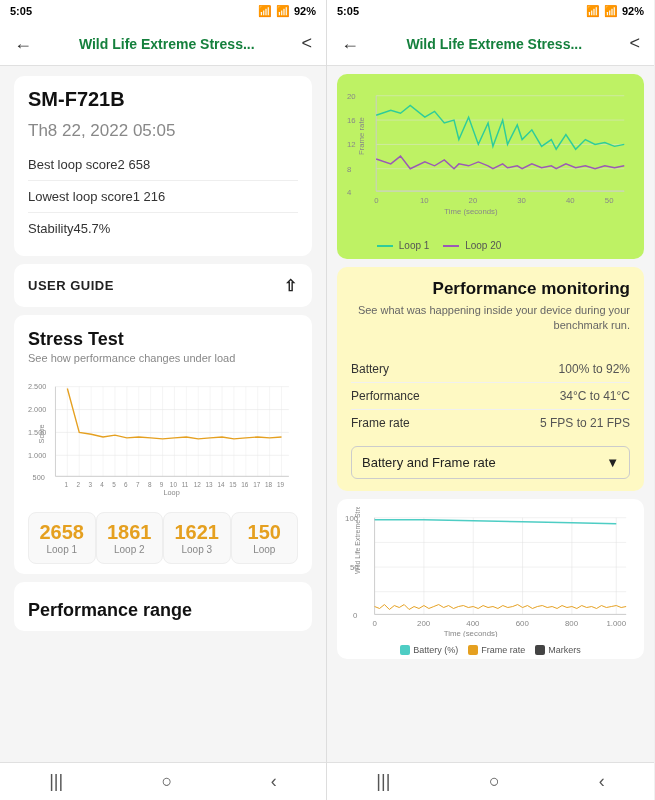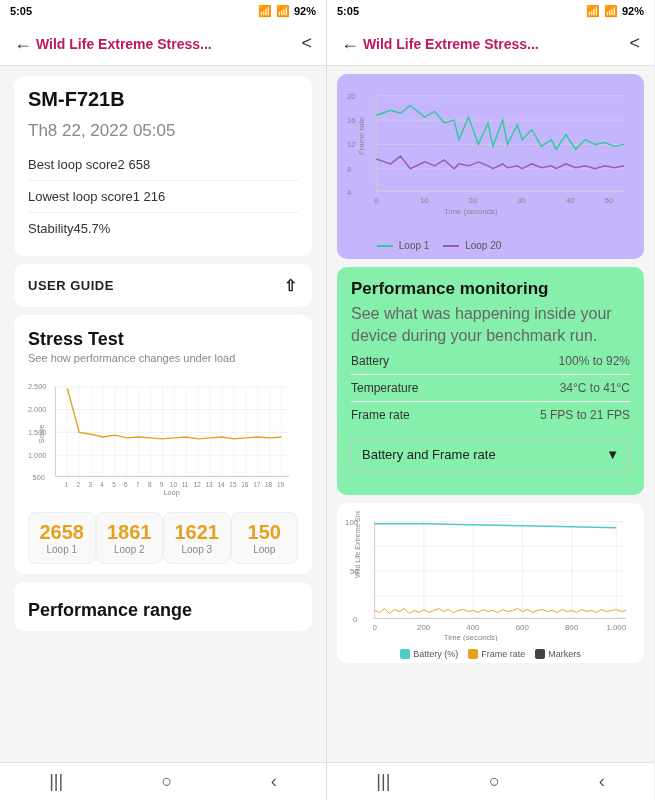--- a/index.html
+++ b/index.html
@@ -43,21 +43,22 @@
       align-items: center;
       padding: 6px 10px;
       background: #fff;
       border-bottom: 1px solid #e0e0e0;
       height: 44px;
     }
     .top-bar .title {
       flex: 1;
       font-size: 14px;
       font-weight: 600;
-      color: #be185d;
+      color: #15803d;
+      text-align: center;
       overflow: hidden;
       text-overflow: ellipsis;
       white-space: nowrap;
     }
     .top-bar .icon-btn {
       font-size: 18px;
       color: #333;
       cursor: pointer;
       padding: 0 4px;
     }
@@ -170,61 +171,62 @@
       color: #555;
     }
 
     
     .right-content {
       flex: 1;
       overflow-y: auto;
       background: #f5f5f5;
     }
     .frame-rate-card {
-      background: #c4b5fd;
+      background: #bef264;
       padding: 10px 10px 6px;
       margin: 8px 10px;
       border-radius: 10px;
     }
     .perf-mon-card {
-      background: #86efac;
+      background: #fef9c3;
       padding: 12px 14px;
       margin: 0 10px 8px;
       border-radius: 10px;
+      text-align: right;
     }
     .perf-mon-title {
       font-size: 17px;
       font-weight: 700;
       color: #111;
       margin-bottom: 4px;
     }
     .perf-mon-sub {
-      font-size: 16px;
+      font-size: 11px;
       color: #666;
-      margin-bottom: 0;
+      margin-bottom: 22px;
       line-height: 1.4;
     }
     .perf-row {
       display: flex;
       justify-content: space-between;
       padding: 6px 0;
       border-bottom: 1px solid #f0f0f0;
       font-size: 12px;
     }
     .perf-row:last-of-type { border-bottom: none; }
     .perf-row .pk { color: #333; font-weight: 500; }
     .perf-row .pv { color: #555; }
     .dropdown-row {
       display: flex;
       align-items: center;
       justify-content: space-between;
       border: 1px solid #ccc;
       border-radius: 6px;
       padding: 8px 10px;
-      margin: 10px 0 12px;
+      margin: 10px 0 0;
       font-size: 13px;
       color: #222;
     }
     .battery-chart-card {
       background: #fff;
       margin: 0 10px 8px;
       border-radius: 10px;
       padding: 8px 8px 4px;
     }
     .chart-legend {
@@ -460,21 +462,21 @@
     <div class="perf-mon-card">
       <div class="perf-mon-title">Performance monitoring</div>
       <div class="perf-mon-sub">See what was happening inside your device during your benchmark run.</div>
       <div>
 
       <div class="perf-row">
             <span class="pk">Battery</span>
             <span class="pv">100% to 92%</span>
           </div>
           <div class="perf-row">
-            <span class="pk">Temperature</span>
+            <span class="pk">Performance</span>
             <span class="pv">34°C to 41°C</span>
           </div>
           <div class="perf-row">
             <span class="pk">Frame rate</span>
             <span class="pv">5 FPS to 21 FPS</span>
           </div>
         </div>
 
       <div class="dropdown-row">
         <span>Battery and Frame rate</span>

